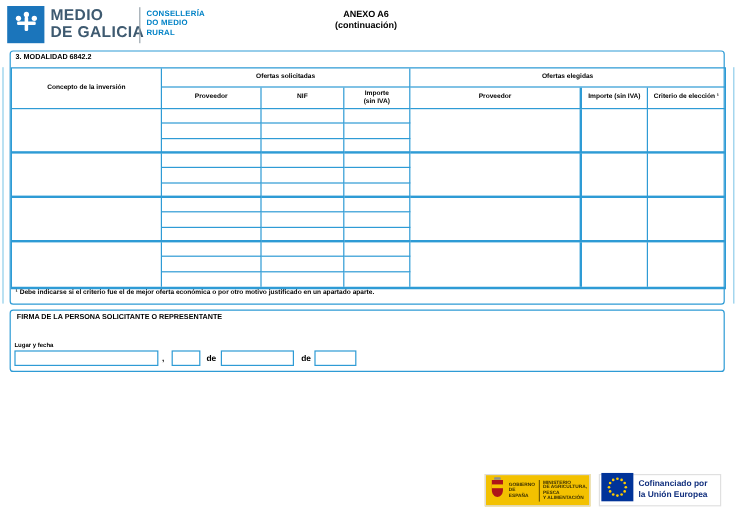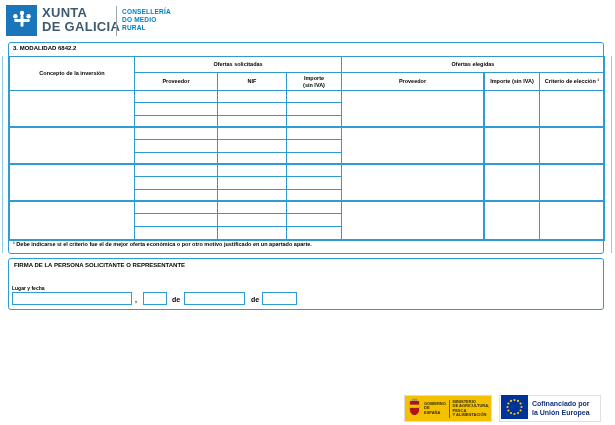--- a/index.html
+++ b/index.html
@@ -73,28 +73,32 @@
         <circle cx="12" cy="5.5" r="2.4"></circle>
             <circle cx="4.8" cy="9" r="2.4"></circle>
             <circle cx="19.2" cy="9" r="2.4"></circle>
         <rect x="10.4" y="7.5" width="3.2" height="13" rx="1.2"></rect>
         <rect x="3.5" y="12" width="17" height="3.2" rx="1.2"></rect>
       </g>
         </svg>
     </span>
   </div>
   <div class="brand-text">
-    <div>XUNTA</div>
+    <div>MEDIO</div>
     <div>DE GALICIA</div>
   </div>
   <div class="hdr-divider"></div>
   <div class="dept-text">
     <div>CONSELLERÍA</div>
     <div>DO MEDIO</div>
     <div>RURAL</div>
+  </div>
+  <div class="annex">
+    <div>ANEXO A6</div>
+    <div>(continuación)</div>
   </div>
 
   <div class="frame-line" style="left:2px"></div>
   <div class="frame-line" style="left:611px"></div>
 
   <div class="section modality">
     <div class="section-title">3. MODALIDAD 6842.2</div>
 
     <div class="invtable" id="inv-grid">
 

